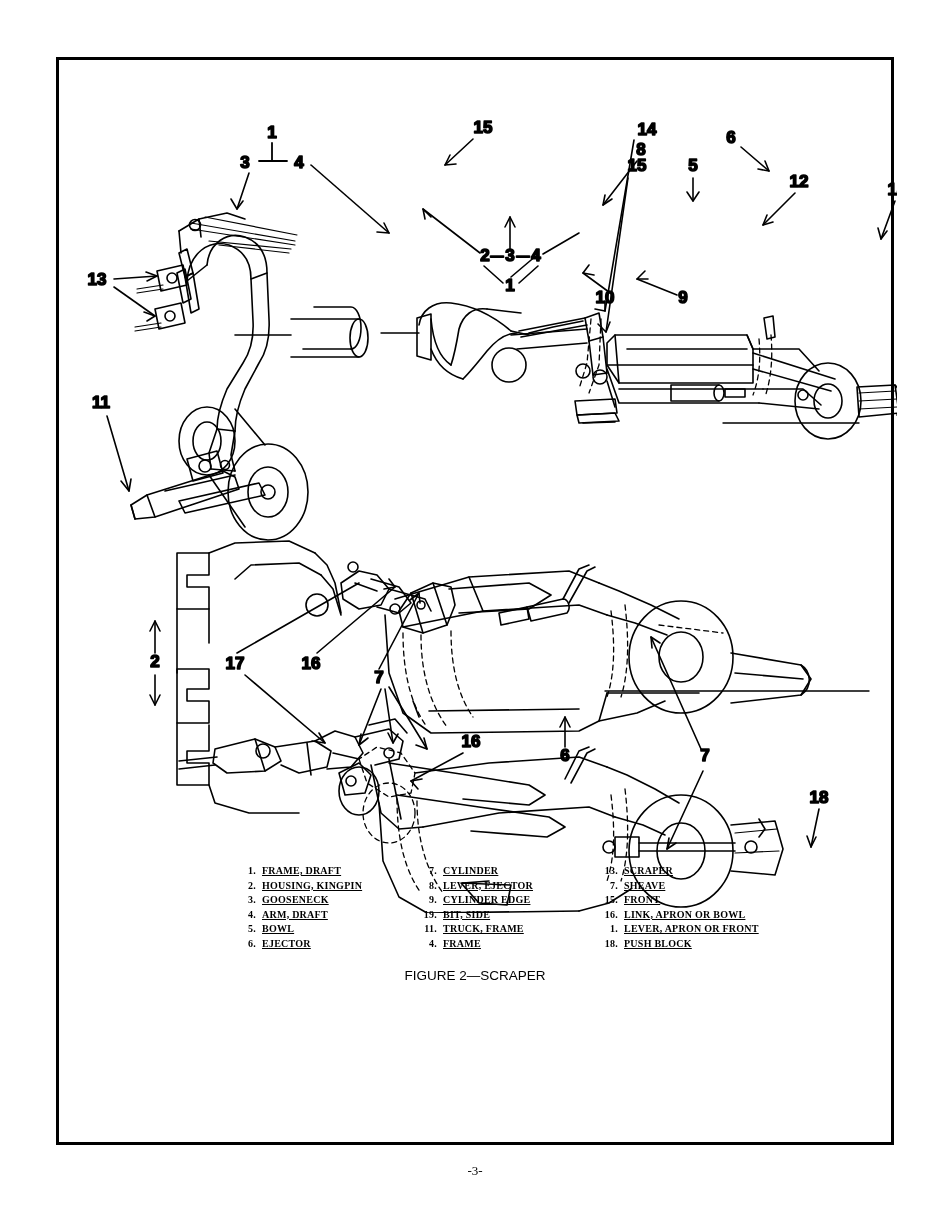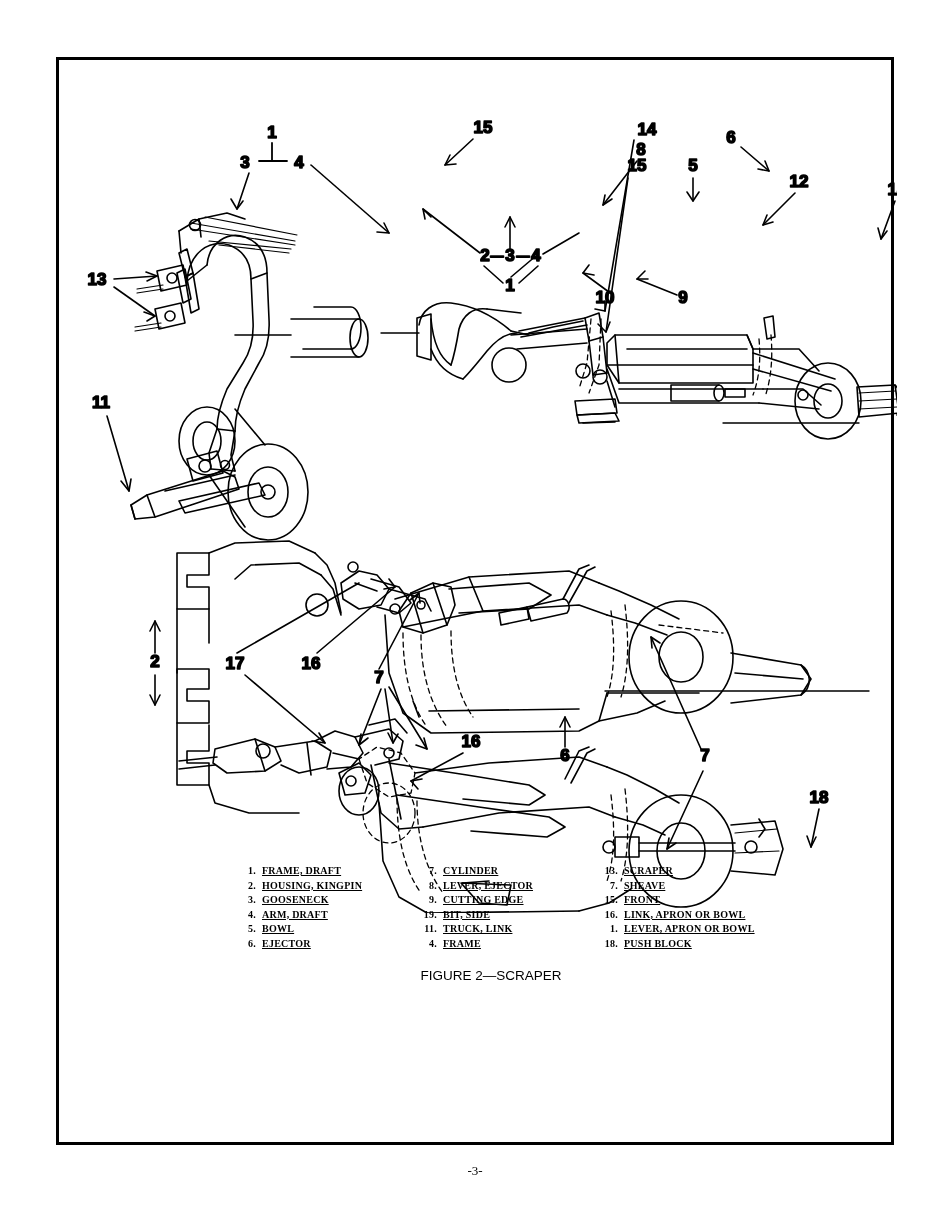--- a/index.html
+++ b/index.html
@@ -95,21 +95,21 @@
     padding-right: 6px;
   }
   .legend-label {
     white-space: nowrap;
     text-decoration: underline;
   }
 
   
   #figure-caption {
     position: absolute;
-    left: 16px;
+    left: 0;
     top: 855px;
     width: 100%;
     text-align: center;
     font-size: 13.5px;
     color: #000;
   }
 
   
   #page-footer {
     position: absolute;
@@ -586,29 +586,29 @@
         <div class="legend-row">
           <span class="legend-num">7.</span>
           <span class="legend-label">CYLINDER</span>
         </div>
         <div class="legend-row">
           <span class="legend-num">8.</span>
           <span class="legend-label">LEVER, EJECTOR</span>
         </div>
         <div class="legend-row">
           <span class="legend-num">9.</span>
-          <span class="legend-label">CUTTING EDGE</span>
+          <span class="legend-label">CYLINDER EDGE</span>
         </div>
         <div class="legend-row">
           <span class="legend-num">19.</span>
           <span class="legend-label">BIT, SIDE</span>
         </div>
         <div class="legend-row">
           <span class="legend-num">11.</span>
-          <span class="legend-label">TRUCK, LINK</span>
+          <span class="legend-label">TRUCK, FRAME</span>
         </div>
         <div class="legend-row">
           <span class="legend-num">4.</span>
           <span class="legend-label">FRAME</span>
         </div>
       </div>
 
       <div class="legend-col col-3">
         <div class="legend-row">
           <span class="legend-num">13.</span>
@@ -621,21 +621,21 @@
         <div class="legend-row">
           <span class="legend-num">15.</span>
           <span class="legend-label">FRONT</span>
         </div>
         <div class="legend-row">
           <span class="legend-num">16.</span>
           <span class="legend-label">LINK, APRON OR BOWL</span>
         </div>
         <div class="legend-row">
           <span class="legend-num">1.</span>
-          <span class="legend-label">LEVER, APRON OR BOWL</span>
+          <span class="legend-label">LEVER, APRON OR FRONT</span>
         </div>
         <div class="legend-row">
           <span class="legend-num">18.</span>
           <span class="legend-label">PUSH BLOCK</span>
         </div>
       </div>
 
     </div>
 
     <div id="figure-caption">FIGURE 2—SCRAPER</div>

